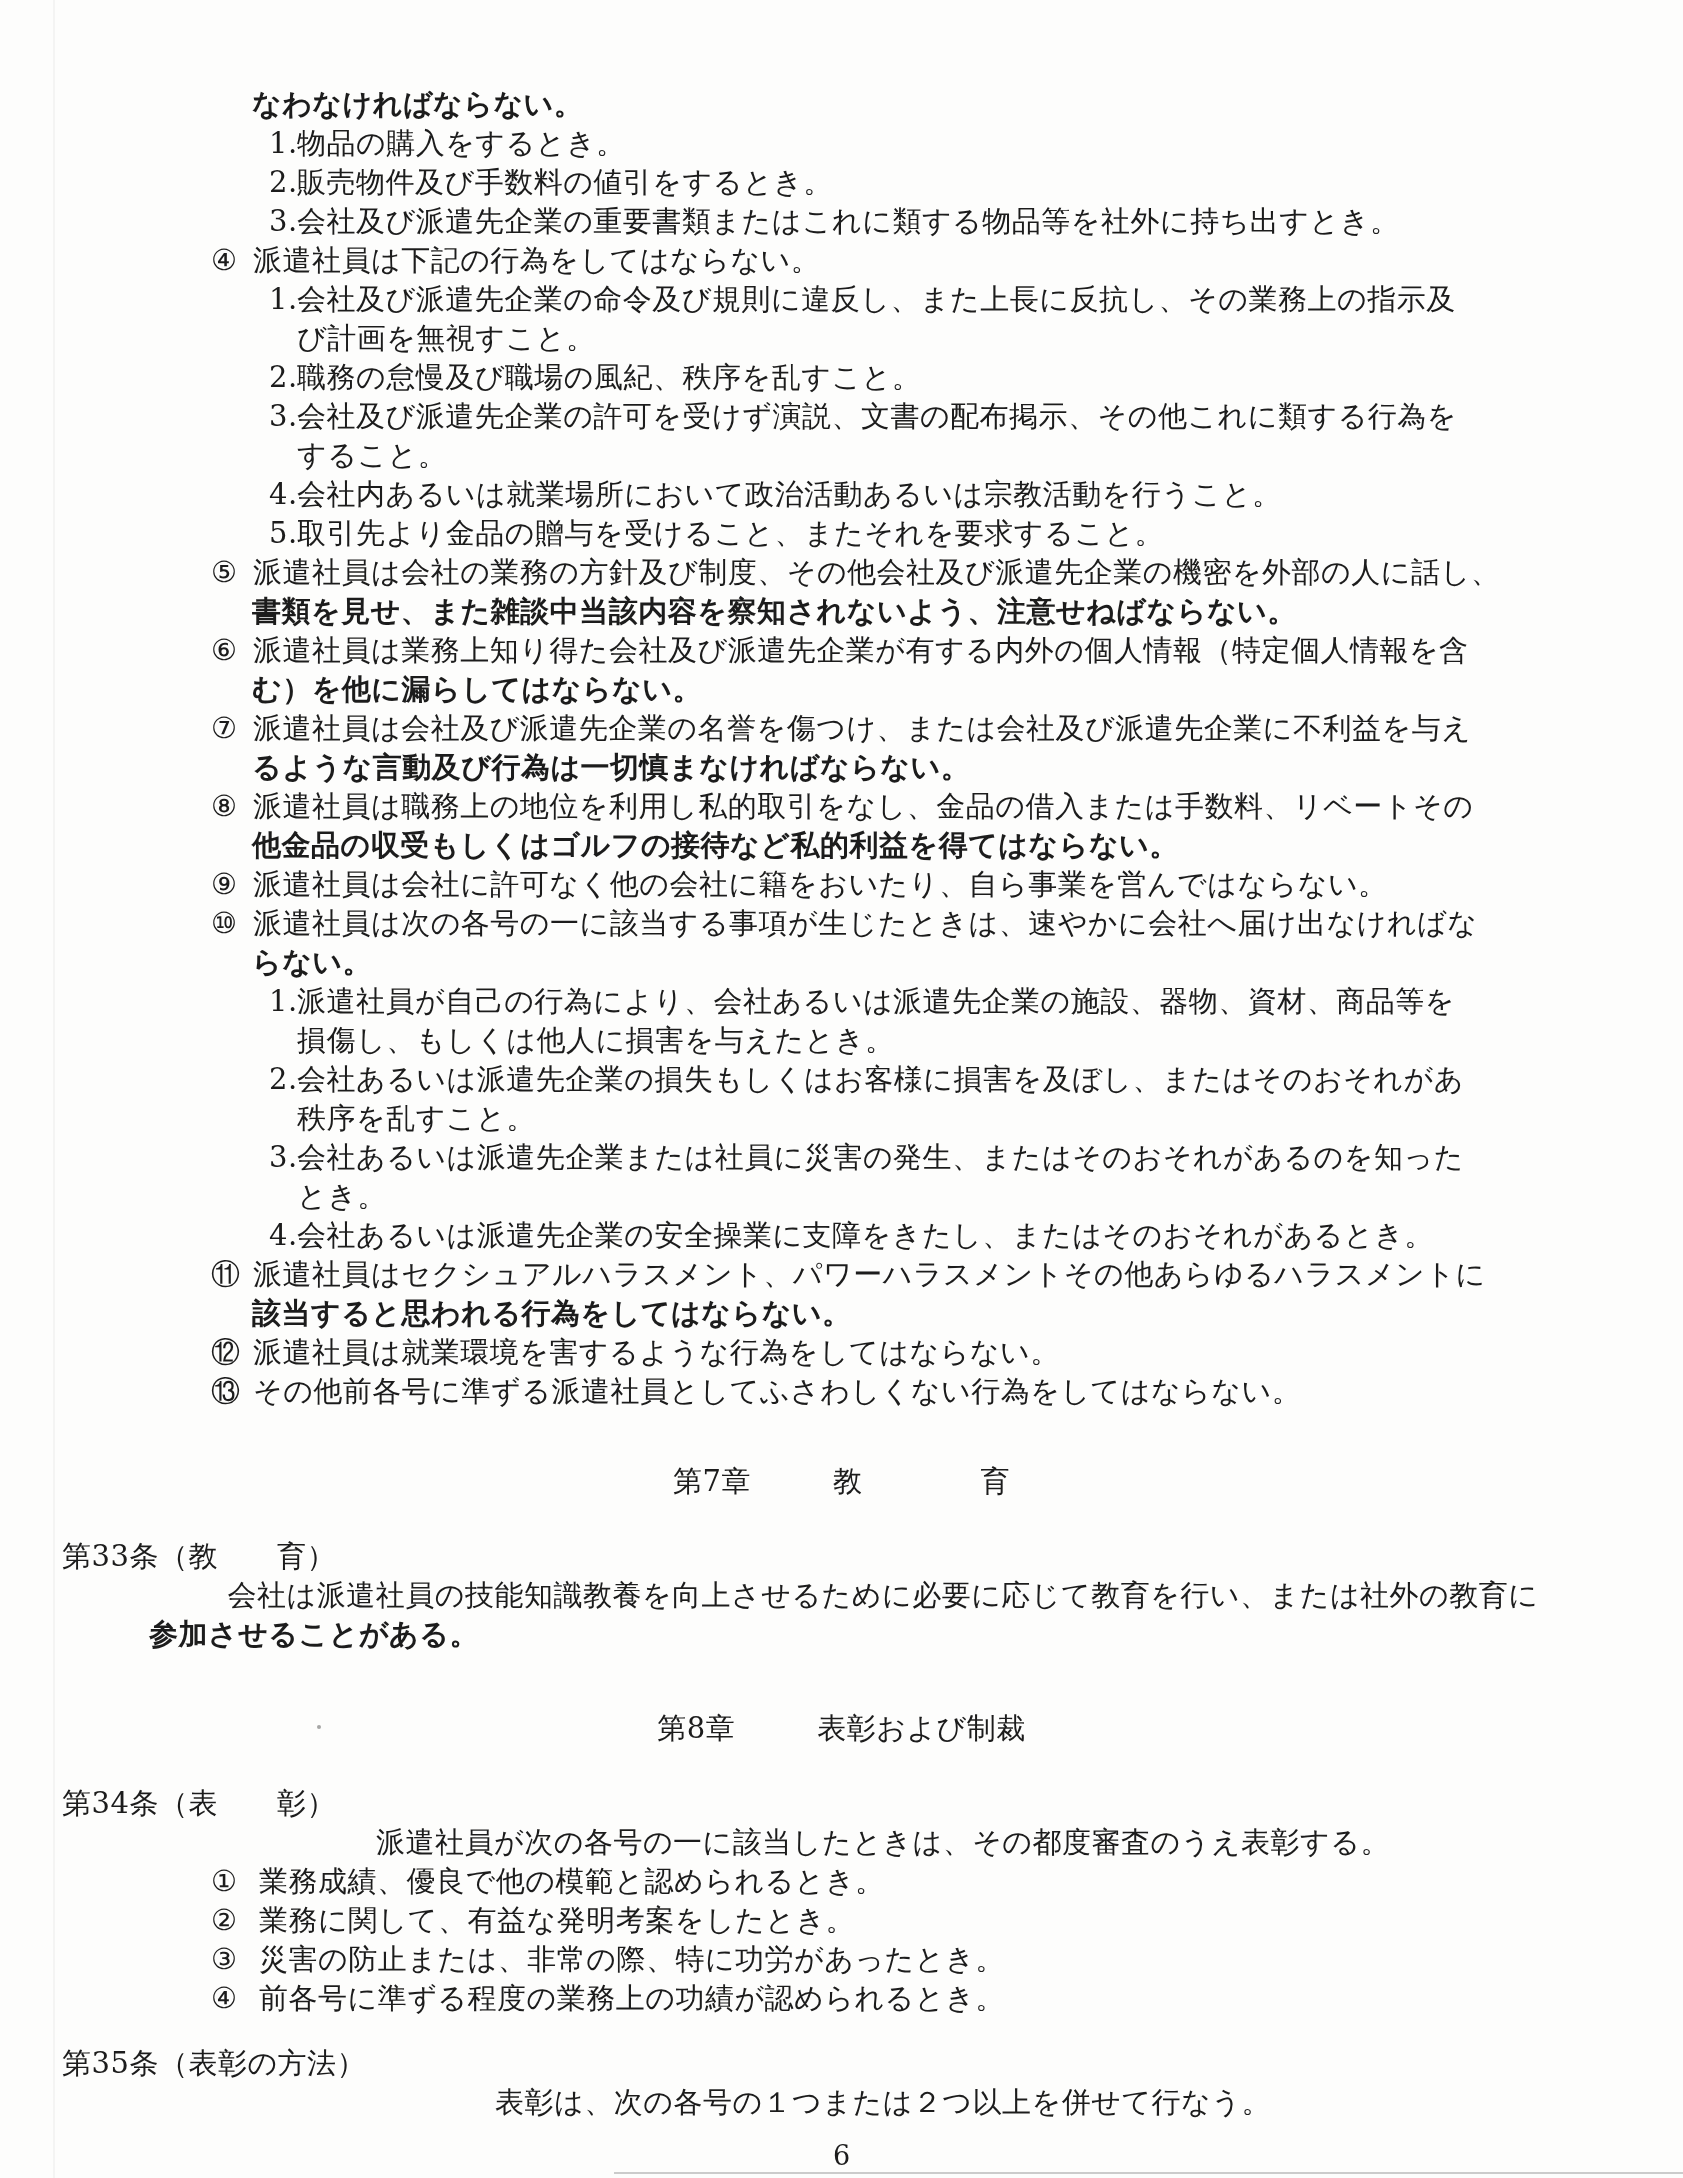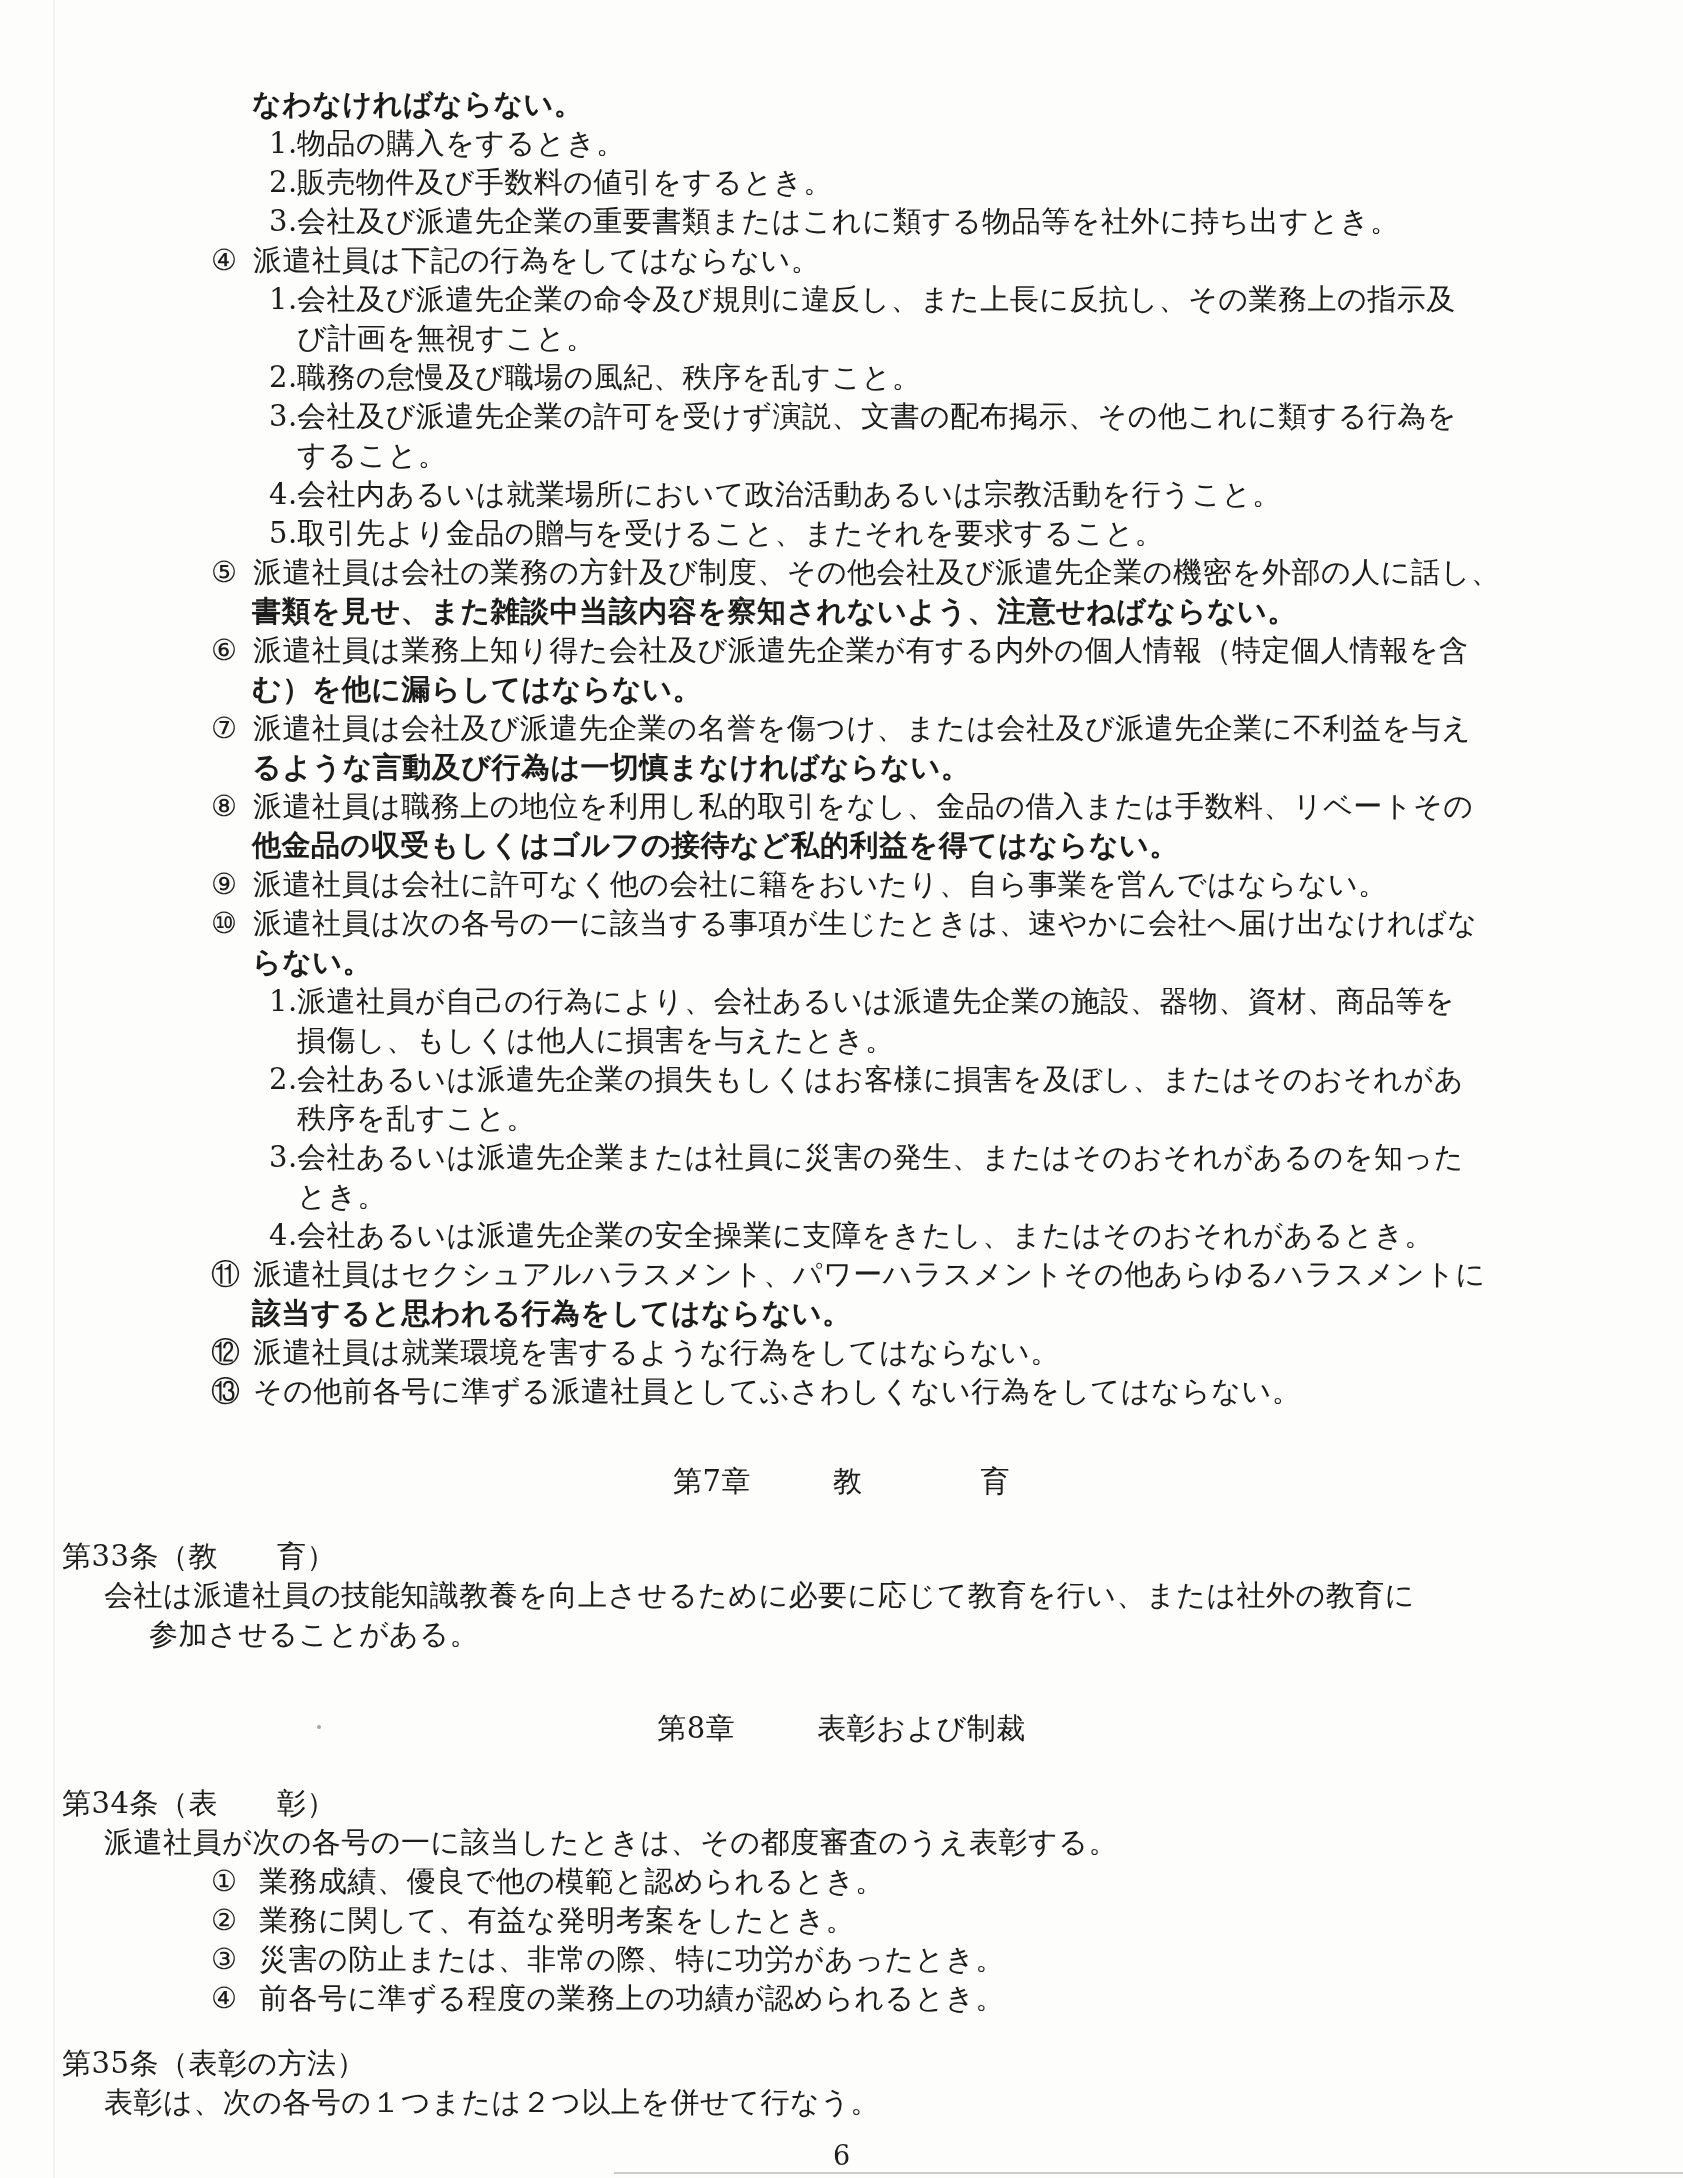--- a/index.html
+++ b/index.html
@@ -25,22 +25,22 @@
     letter-spacing:0.5px;
   }
   .marker{flex:none;}
   
   .l1  {padding-left:211px;} .l1  .marker{width:42px;}
   .l1b {padding-left:211px;} .l1b .marker{width:48px;}
   .l1t {padding-left:252px;font-weight:bold;}
   .l2  {padding-left:269px;} .l2  .marker{width:28px;}
   .l2t {padding-left:297px;}
   .art {padding-left:62px;}
-  .para{padding-left:104px;}
-  .para0{padding-left:149px;}
+  .para{padding-left:83px;justify-content:center;}
+  .para0{padding-left:149px;font-weight:bold;}
   .chapter{justify-content:center;gap:82px;}
   .gap-sm{height:26px;} .gap-md{height:36px;} .gap-lg{height:51px;} .gap-xl{height:55px;}
   .pagenum{
     text-align:center;
     font-size:27px;
     margin-top:14px;
     line-height:39px;
   }
   
   .scan-edge-left{

